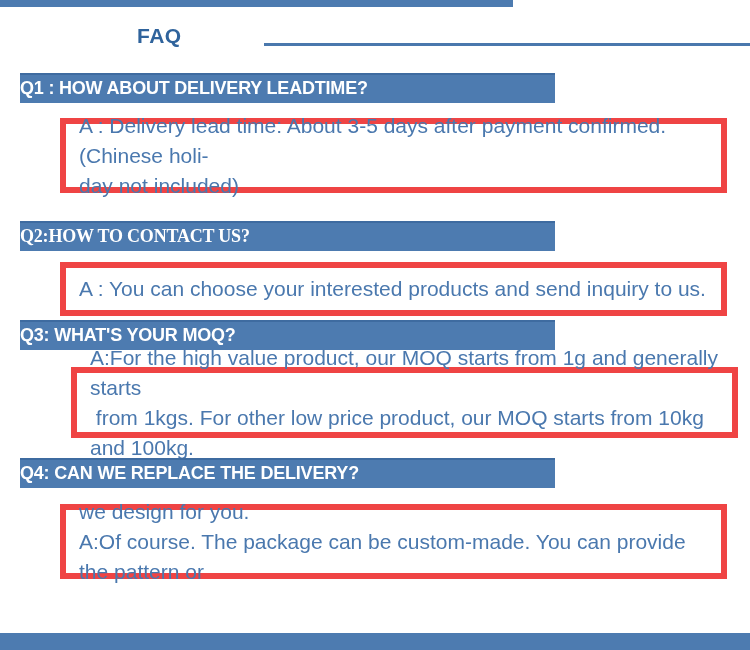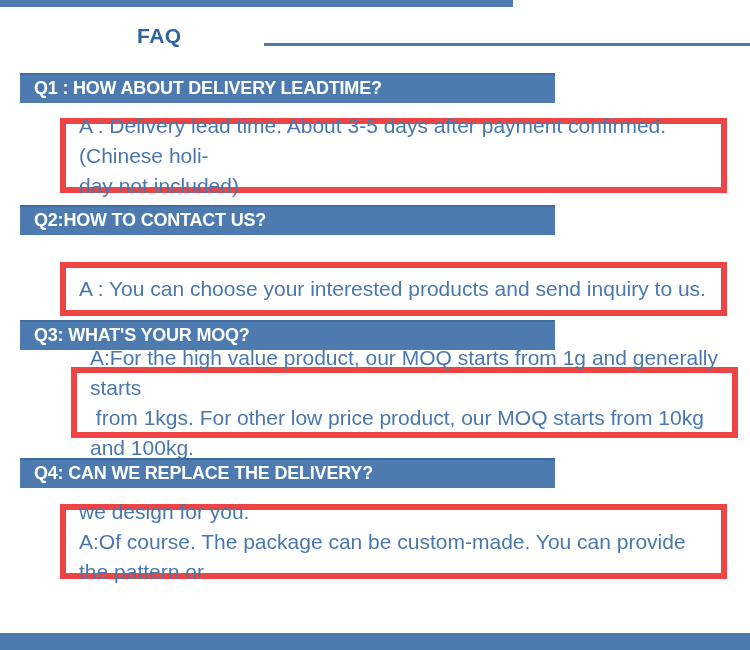--- a/index.html
+++ b/index.html
@@ -46,26 +46,25 @@
     position: absolute;
     left: 20px;
     width: 535px; height: 30px;
     box-sizing: border-box;
     background: #4d7bb0;
     border-top: 2px solid #3e6ba0;
     color: #ffffff;
     font-size: 18px;
     font-weight: 600;
     line-height: 27px;
-    padding-left: 14px;
     letter-spacing: -0.2px;
     white-space: nowrap;
   }
   #qbar-1 { top: 73px; }
-  #qbar-2 { top: 205px; }
+  #qbar-2 { top: 221px; font-family: Liberation Serif, serif; }
   #qbar-3 { top: 320px; }
   #qbar-4 { top: 458px; }
 
   .abox {
     position: absolute;
     left: 60px;
     width: 667px;
     box-sizing: border-box;
     background: #ffffff;
     border: 6px solid #ef4444;

